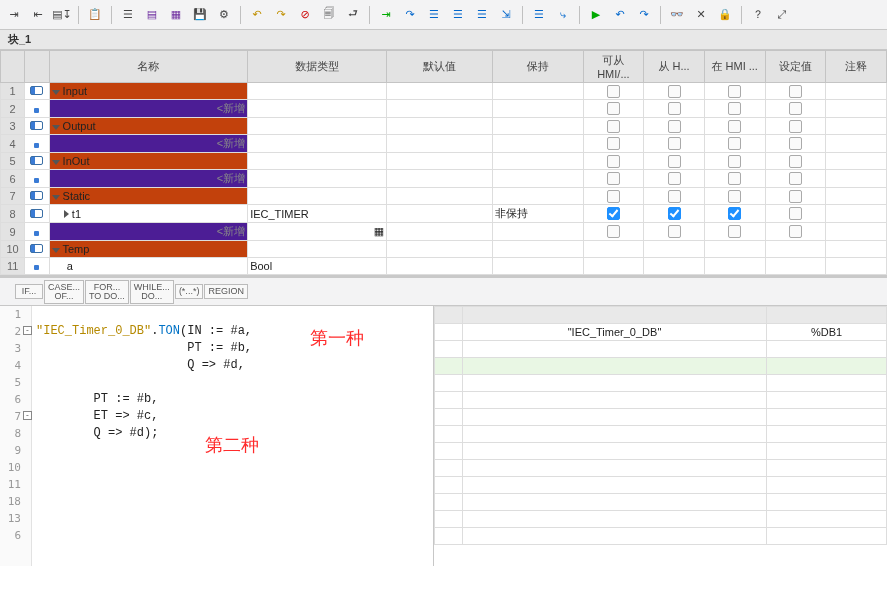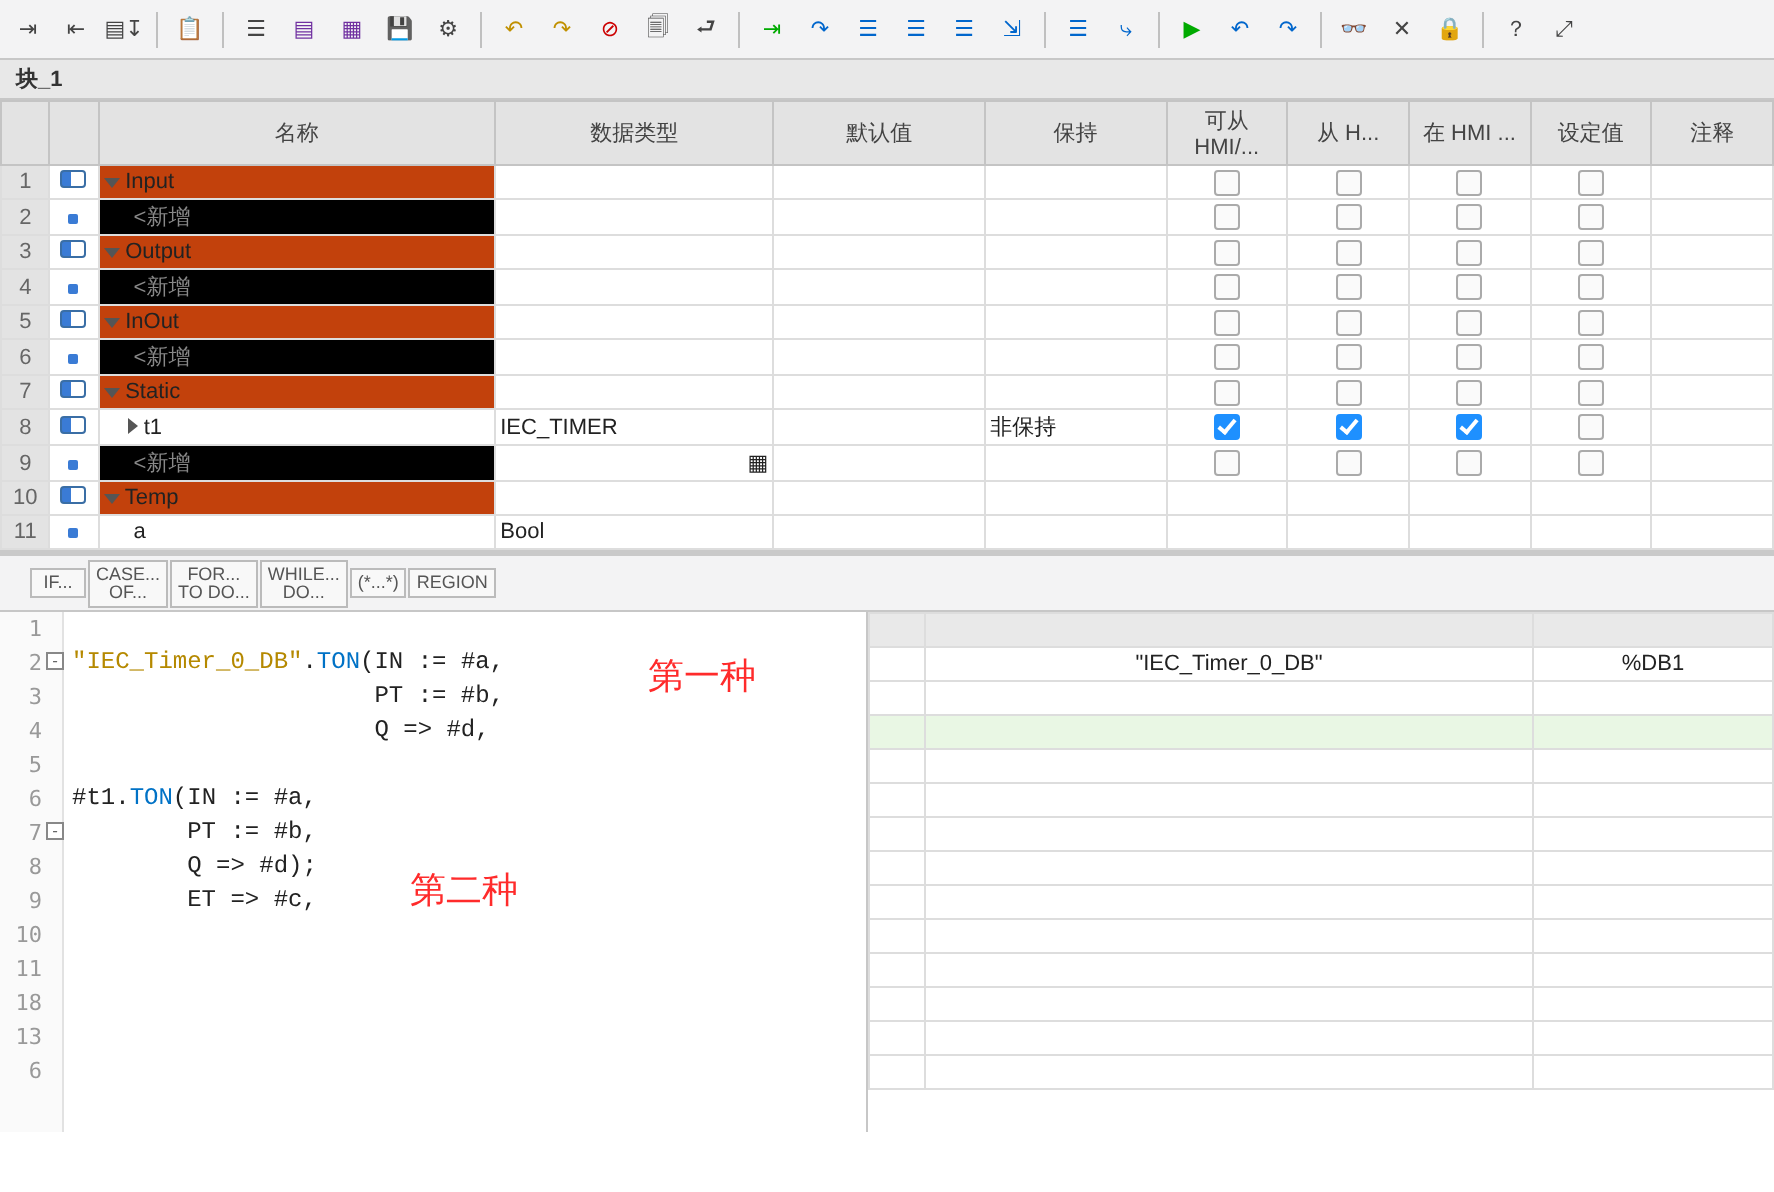--- a/index.html
+++ b/index.html
@@ -5,21 +5,21 @@
   * { box-sizing: border-box; margin: 0; padding: 0; }
   body { font-family: "Microsoft YaHei", Arial, sans-serif; font-size: 11px; background: #fff; width: 887px; height: 596px; overflow: hidden; color: #222; }
   .toolbar { background: #f3f3f4; border-bottom: 1px solid #c7c7c7; height: 30px; display: flex; align-items: center; gap: 4px; padding: 0 4px; }
   .tbtn { width: 20px; height: 20px; display: flex; align-items: center; justify-content: center; border: 1px solid transparent; border-radius: 2px; color: #444; }
   .sep { width: 1px; height: 18px; background: #c0c0c0; margin: 0 2px; }
   .title { background: #e8e8e8; border-bottom: 1px solid #c7c7c7; padding: 2px 8px; font-weight: bold; color: #333; }
   .var-table { width: 100%; border-collapse: collapse; }
   .var-table th { background: #e3e3e3; border: 1px solid #c4c4c4; text-align: center; padding: 2px 4px; font-weight: normal; color: #444; height: 18px; font-size: 11px; }
   .var-table td { border: 1px solid #ddd; padding: 1px 2px; height: 17px; background: #fff; font-size: 11px; }
   .var-table tr.section td.name-col { background: #c2410c; }
-  .var-table tr.addrow td.name-col { background: #000000; color: #888; }
+  .var-table tr.addrow td.name-col { background: #4c1d95; color: #888; text-align: right; }
   .rownum { background: #e3e3e3 !important; width: 22px; text-align: center; color: #666; border: 1px solid #c4c4c4; }
   .iconcell { width: 22px; text-align: center; background: #f4f4f4; }
   .tag-ic { display: inline-block; width: 13px; height: 9px; background: linear-gradient(90deg,#3a7bd5 40%, #fff 40%); border: 1px solid #3a6ea5; border-radius: 2px; }
   .tri { display: inline-block; width: 0; height: 0; }
   .tri.down { border-left: 4px solid transparent; border-right: 4px solid transparent; border-top: 5px solid #555; }
   .tri.right { border-top: 4px solid transparent; border-bottom: 4px solid transparent; border-left: 5px solid #555; }
   .dot { display: inline-block; width: 5px; height: 5px; background: #3a7bd5; border-radius: 1px; }
   .chk { display: inline-block; width: 13px; height: 13px; background: #fafafa; border: 1px solid #aaa; border-radius: 2px; vertical-align: middle; position: relative; }
   .chk.on { background: #1e90ff; border-color: #1e90ff; }
   .chk.on::after { content: ""; position: absolute; left: 3px; top: 0px; width: 3px; height: 7px; border: solid #fff; border-width: 0 2px 2px 0; transform: rotate(40deg); }
@@ -285,30 +285,29 @@
         <div class="gline">18</div>
         <div class="gline">13</div>
         <div class="gline">6</div>
       </div>
     <div class="code" id="code">
         <div class="cline"></div>
         <div class="cline"><span class="str">"IEC_Timer_0_DB"</span>.<span class="kw">TON</span>(IN := #a,</div>
         <div class="cline">                     PT := #b,</div>
         <div class="cline">                     Q =&gt; #d,</div>
         <div class="cline"></div>
-        <div class="cline">#t1.<span class="kw">TON</span>(IN := #a,</div>
         <div class="cline">        PT := #b,</div>
+        <div class="cline">        ET =&gt; #c,</div>
         <div class="cline">        Q =&gt; #d);</div>
-        <div class="cline">        ET =&gt; #c,</div>
         <div class="cline"></div>
         <div class="cline"></div>
         <div class="cline"></div>
         <div class="cline"></div>
       </div>
-    <div class="red-label" style="left:324px; top:20px;font-family:Liberation Mono, monospace;">第一种</div>
+    <div class="red-label" style="left:310px; top:20px;font-family:Liberation Mono, monospace;">第一种</div>
     <div class="red-label" style="left:205px; top:127px;">第二种</div>
   </div>
   <div class="code-right">
     <table class="ref-table">
       <tbody>
           <tr>
             <th style="width:28px"></th>
             <th></th>
             <th style="width:120px"></th>
           </tr>

